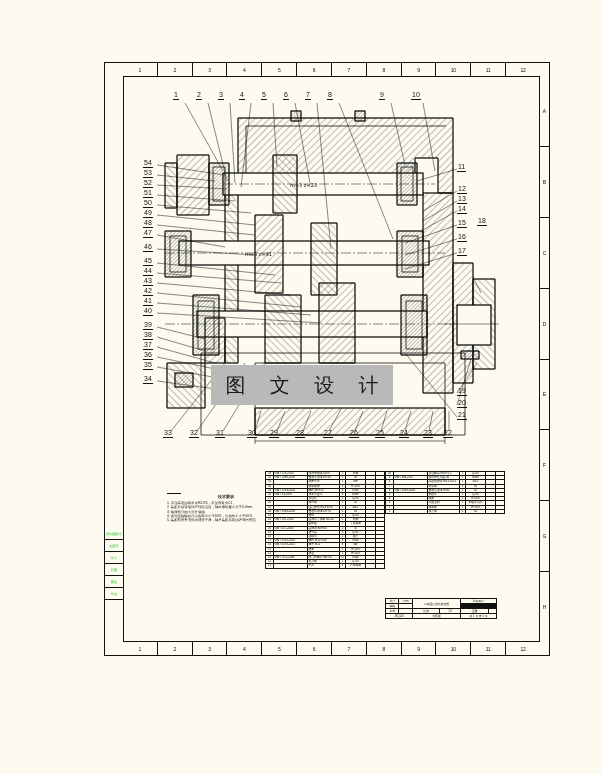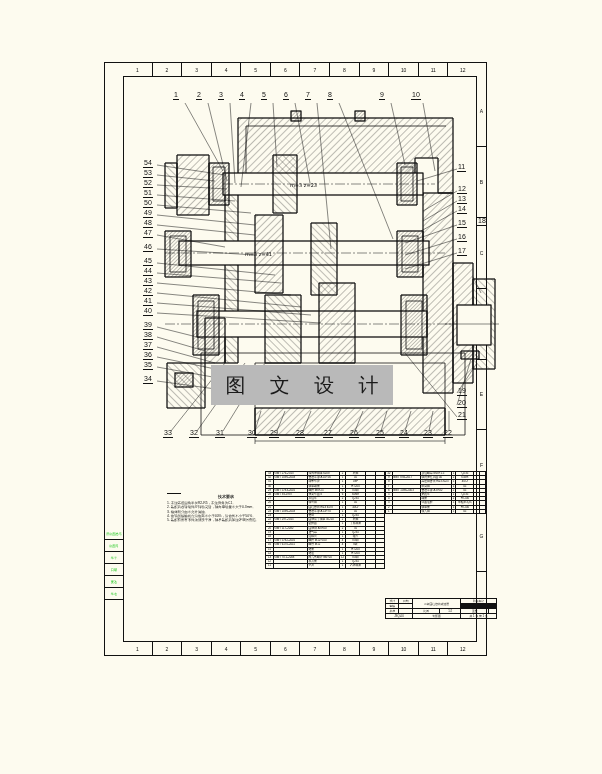--- a/index.html
+++ b/index.html
@@ -1,18 +1,18 @@
 <!DOCTYPE html>
 <html><head>
 <meta charset="utf-8">
 <style>
   html,body{margin:0;padding:0;background:#fdfbef;}
   body{width:602px;height:774px;position:relative;overflow:hidden;
        font-family:"Liberation Sans","DejaVu Sans",sans-serif;color:#111;}
-  .sheet{position:absolute;left:104px;top:62px;width:383px;height:594px;
+  .sheet{position:absolute;left:104px;top:62px;width:446px;height:594px;
          border:1.5px solid #111;background:#fdfbef;box-sizing:border-box;}
   .inner{position:absolute;left:18px;top:13px;right:9px;bottom:13px;
          border:1.2px solid #111;box-sizing:border-box;}
   
   .ruler{position:absolute;display:flex;}
   .ruler.top{left:18px;right:9px;top:0;height:13px;}
   .ruler.bottom{left:18px;right:9px;bottom:0;height:13px;}
   .ruler .cell{flex:1;border-right:1px solid #111;display:flex;
                align-items:center;justify-content:center;font-size:5px;
                box-sizing:border-box;letter-spacing:-.2px;}

